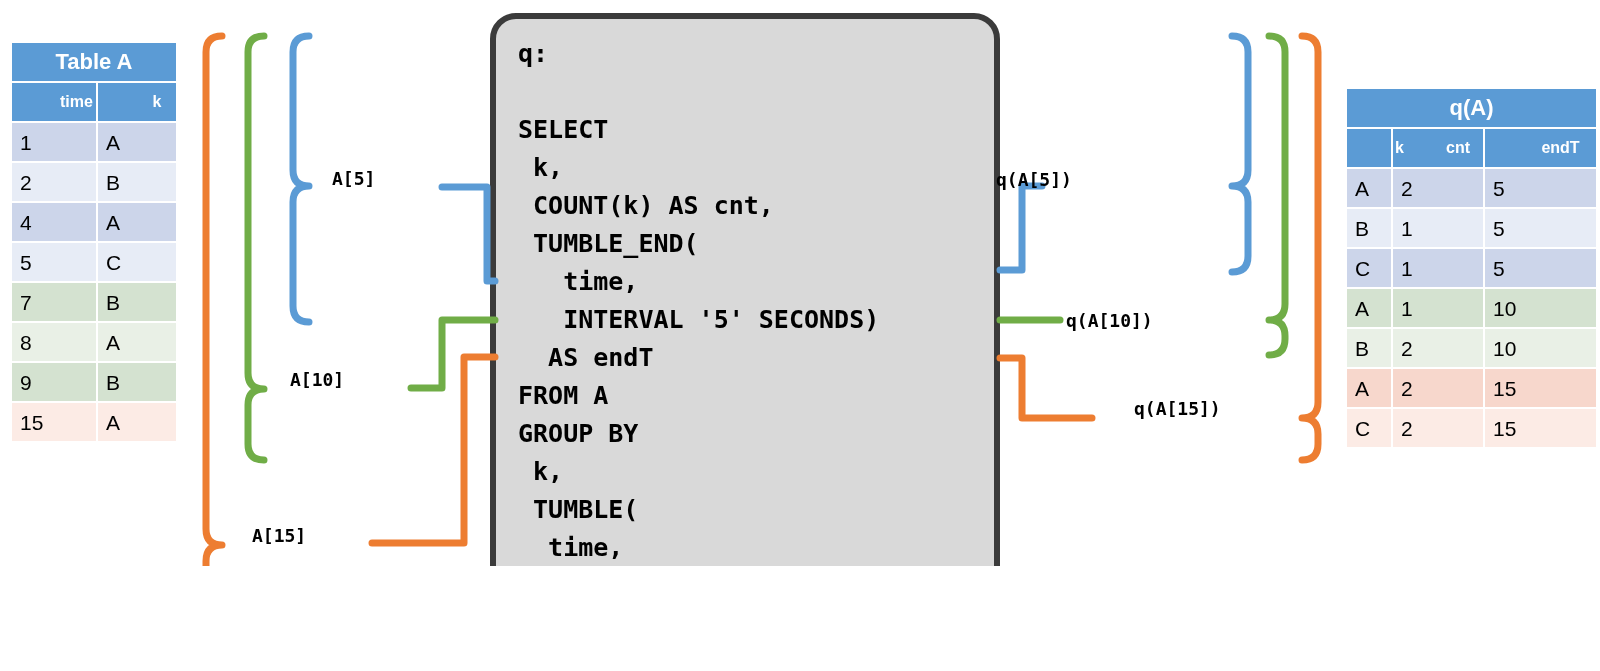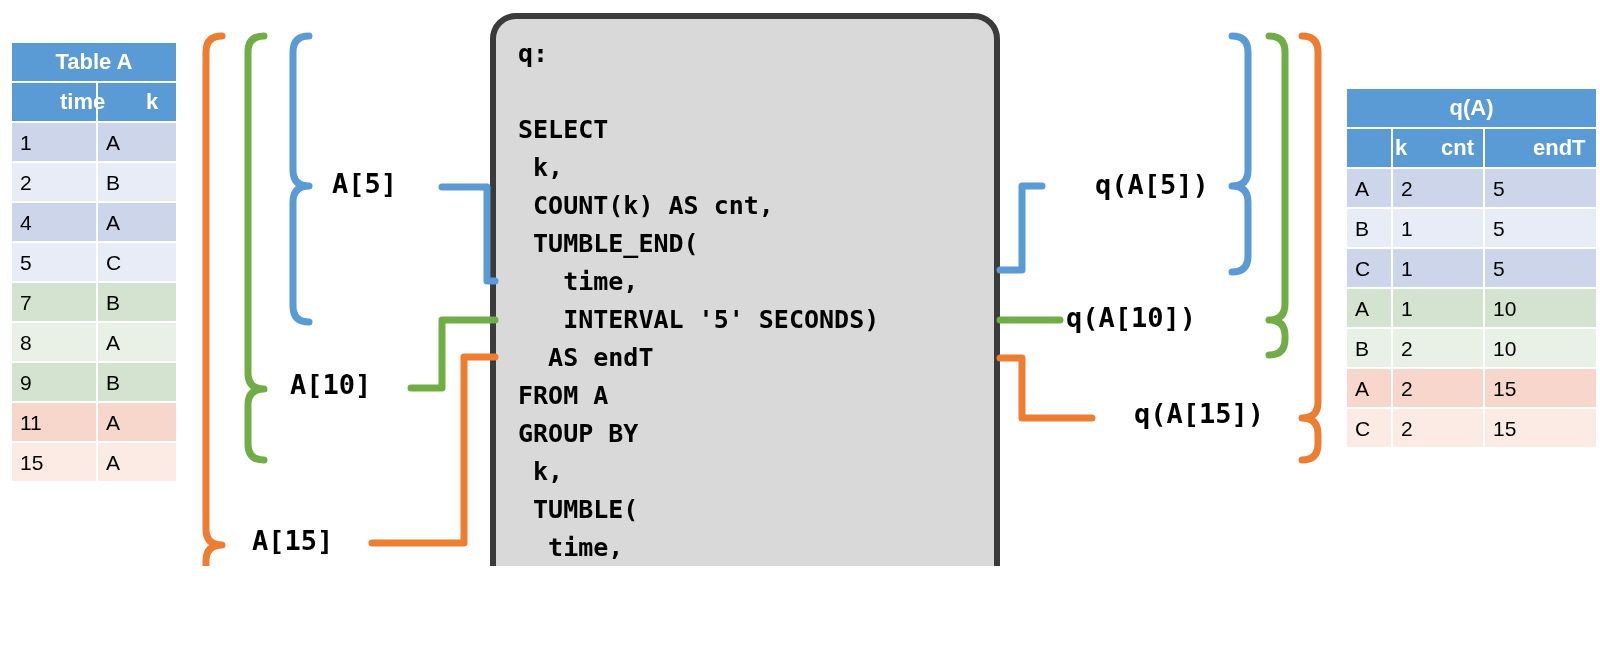--- a/index.html
+++ b/index.html
@@ -38,22 +38,22 @@
     background: #5B9BD5;
     color: #ffffff;
     font-weight: bold;
     font-size: 22px;
     text-align: center;
   }
   .tbl td.hdr-col {
     background: #5B9BD5;
     color: #ffffff;
     font-weight: bold;
-    font-size: 22px;
-    text-align: left;
+    font-size: 16px;
+    text-align: center;
     padding-left: 48px;
   }
   
   .c-blue-d  { background: #CCD5EA; }
   .c-blue-l  { background: #E7ECF6; }
   .c-green-d { background: #D4E2D0; }
   .c-green-l { background: #E9F0E6; }
   .c-red-d   { background: #F7D7CC; }
   .c-red-l   { background: #FCEBE5; }
 
@@ -98,31 +98,31 @@
     top: 0;
     width: 1600px;
     height: 671px;
     pointer-events: none;
   }
 
   
   .wlabel {
     position: absolute;
     font-family: "DejaVu Sans Mono", monospace;
-    font-size: 27px;
+    font-size: 18px;
     font-weight: bold;
     color: #000000;
     white-space: nowrap;
     line-height: 1;
   }
   #lbl-a5   { left: 332px; top: 170px; }
   #lbl-a10  { left: 290px; top: 371px; text-align: center; }
   #lbl-a15  { left: 252px; top: 527px; }
-  #lbl-qa5  { left: 1095px; top: 171px; text-align: center; }
-  #lbl-qa10 { left: 1066px; top: 304px; }
+  #lbl-qa5  { left: 996px; top: 171px; text-align: center; }
+  #lbl-qa10 { left: 1066px; top: 312px; }
   #lbl-qa15 { left: 1134px; top: 400px; }
 </style>
 </head>
 <body>
 
 <div id="stage">
 
   <table class="tbl" id="tableA">
     <colgroup>
         <col class="c-time">
@@ -156,24 +156,20 @@
           <td class="c-green-d">7</td>
           <td class="c-green-d">B</td>
         </tr>
         <tr>
           <td class="c-green-l">8</td>
           <td class="c-green-l">A</td>
         </tr>
         <tr>
           <td class="c-green-d">9</td>
           <td class="c-green-d">B</td>
-        </tr>
-        <tr>
-          <td class="c-red-d">11</td>
-          <td class="c-red-d">A</td>
         </tr>
         <tr>
           <td class="c-red-l">15</td>
           <td class="c-red-l">A</td>
         </tr>
       </tbody>
   </table>
 
   <div id="query-box">
     <pre id="query-text">q:

